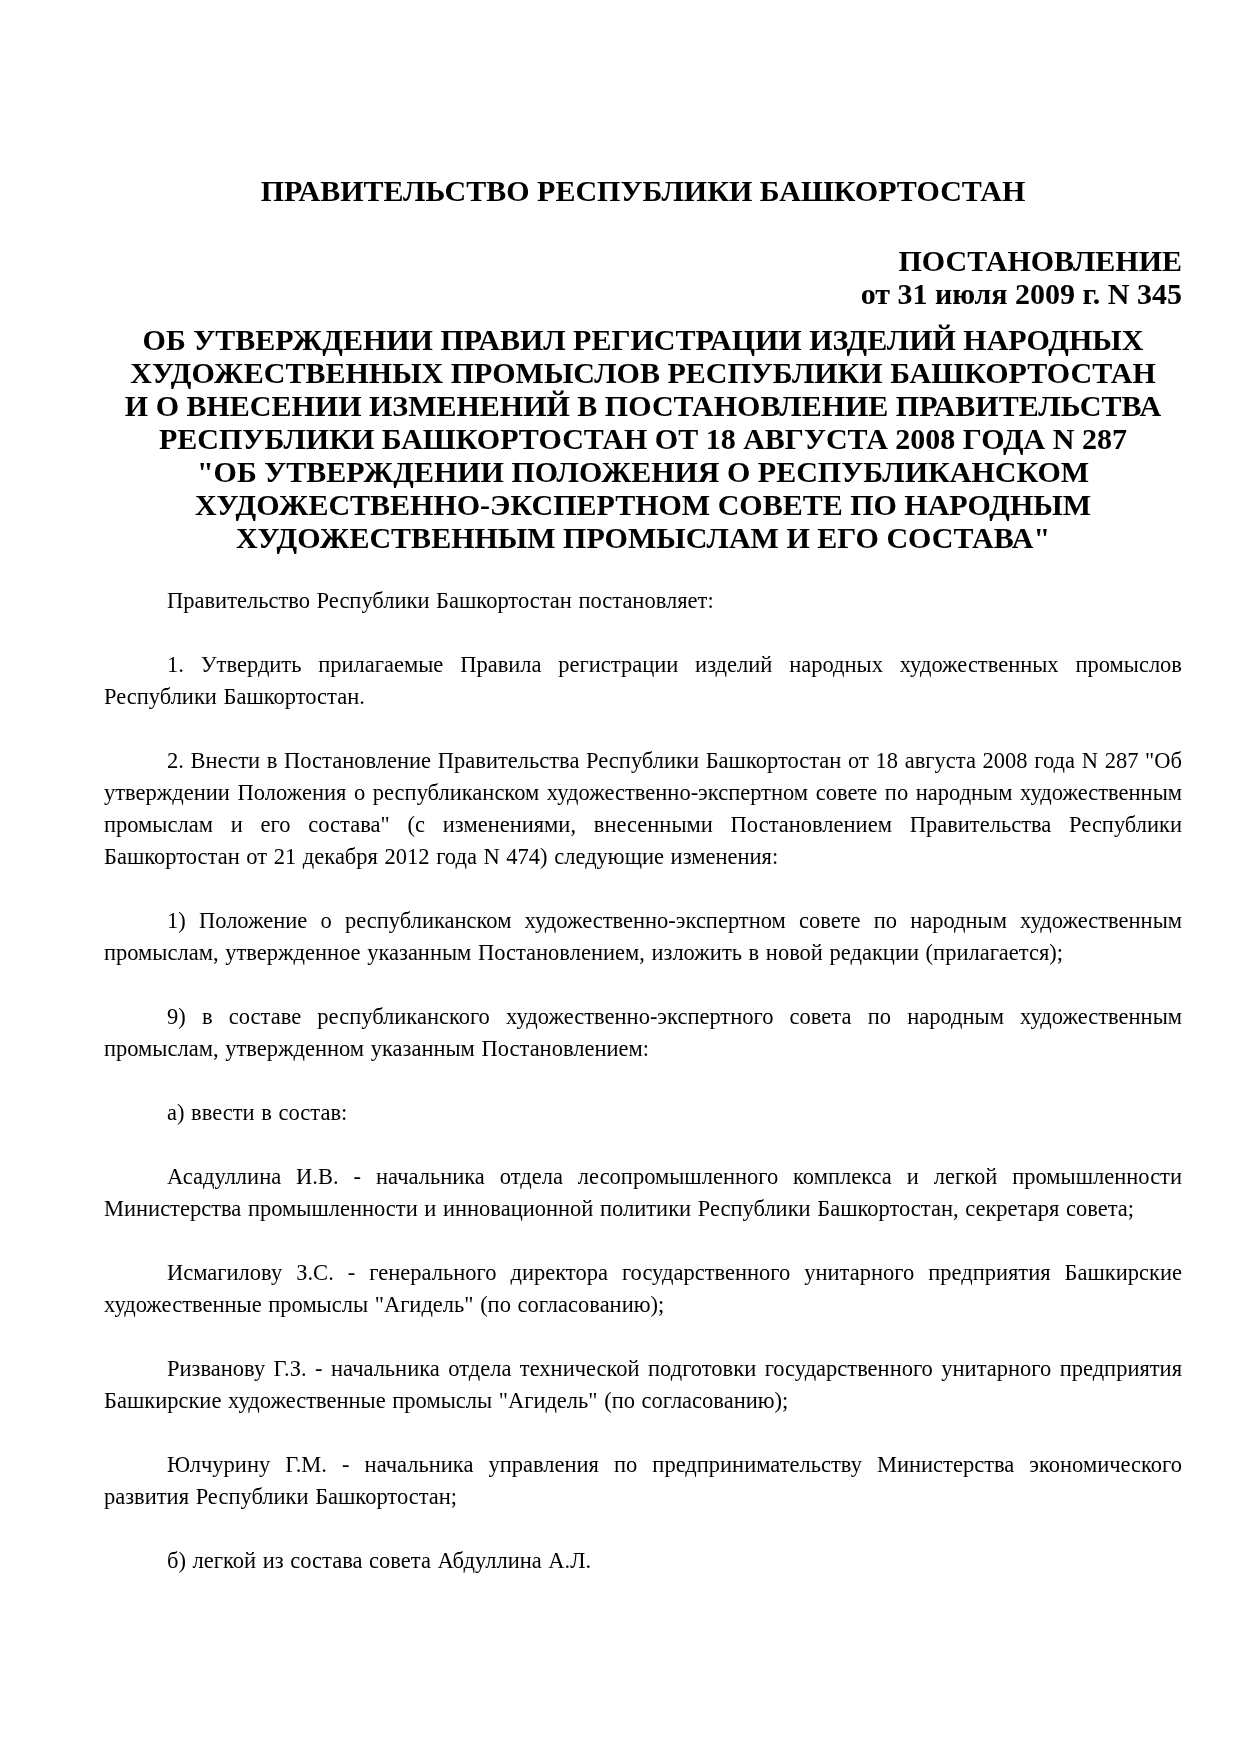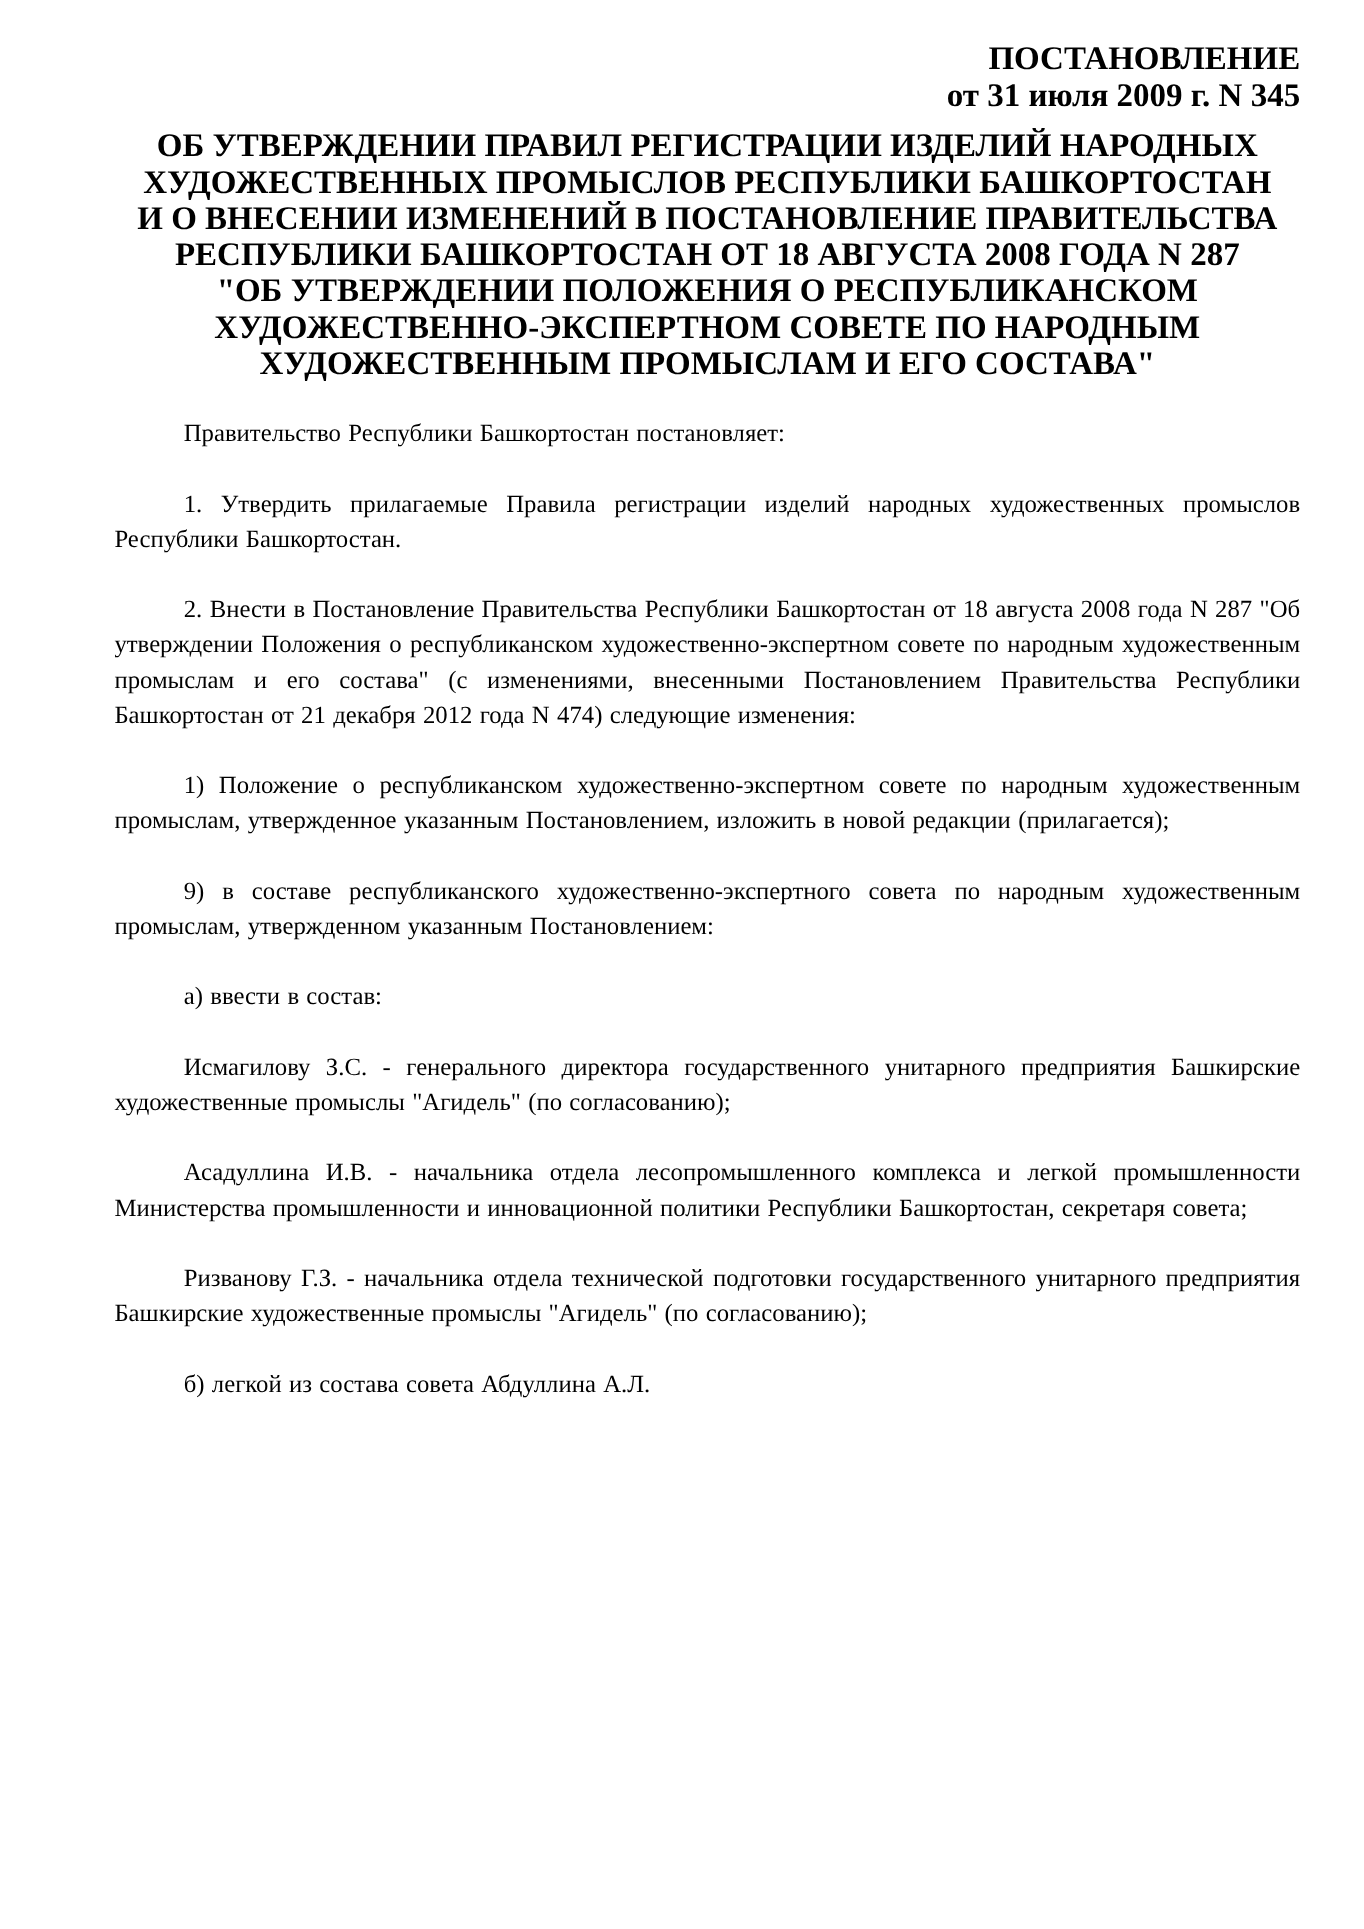--- a/index.html
+++ b/index.html
@@ -52,20 +52,21 @@
   .body-text p.first {
     margin-top: 31px;
   }
 </style>
 </head>
 <body>
 
 <div class="page">
   <div class="content">
 
+    <div class="h-block authority">ПРАВИТЕЛЬСТВО РЕСПУБЛИКИ БАШКОРТОСТАН</div>
 
     <div class="h-block doc-type-block">
       <span class="h-line">ПОСТАНОВЛЕНИЕ</span>
       <span class="h-line">от 31 июля 2009 г. N 345</span>
     </div>
 
     <div class="h-block doc-title-block">
       <span class="h-line">ОБ УТВЕРЖДЕНИИ ПРАВИЛ РЕГИСТРАЦИИ ИЗДЕЛИЙ НАРОДНЫХ</span>
       <span class="h-line">ХУДОЖЕСТВЕННЫХ ПРОМЫСЛОВ РЕСПУБЛИКИ БАШКОРТОСТАН</span>
       <span class="h-line">И О ВНЕСЕНИИ ИЗМЕНЕНИЙ В ПОСТАНОВЛЕНИЕ ПРАВИТЕЛЬСТВА</span>
@@ -75,20 +76,21 @@
       <span class="h-line">ХУДОЖЕСТВЕННЫМ ПРОМЫСЛАМ И ЕГО СОСТАВА"</span>
     </div>
 
     <div class="body-text">
       <p class="first">Правительство Республики Башкортостан постановляет:</p>
       <p>1. Утвердить прилагаемые Правила регистрации изделий народных художественных промыслов Республики Башкортостан.</p>
       <p>2. Внести в Постановление Правительства Республики Башкортостан от 18 августа 2008 года N 287 "Об утверждении Положения о республиканском художественно-экспертном совете по народным художественным промыслам и его состава" (с изменениями, внесенными Постановлением Правительства Республики Башкортостан от 21 декабря 2012 года N 474) следующие изменения:</p>
       <p>1) Положение о республиканском художественно-экспертном совете по народным художественным промыслам, утвержденное указанным Постановлением, изложить в новой редакции (прилагается);</p>
       <p>9) в составе республиканского художественно-экспертного совета по народным художественным промыслам, утвержденном указанным Постановлением:</p>
       <p>а) ввести в состав:</p>
+      <p>Асадуллина И.В. - начальника отдела лесопромышленного комплекса и легкой промышленности Министерства промышленности и инновационной политики Республики Башкортостан, секретаря совета;</p>
       <p>Исмагилову З.С. - генерального директора государственного унитарного предприятия Башкирские художественные промыслы "Агидель" (по согласованию);</p>
-      <p>Асадуллина И.В. - начальника отдела лесопромышленного комплекса и легкой промышленности Министерства промышленности и инновационной политики Республики Башкортостан, секретаря совета;</p>
       <p>Ризванову Г.З. - начальника отдела технической подготовки государственного унитарного предприятия Башкирские художественные промыслы "Агидель" (по согласованию);</p>
+      <p>Юлчурину Г.М. - начальника управления по предпринимательству Министерства экономического развития Республики Башкортостан;</p>
       <p>б) легкой из состава совета Абдуллина А.Л.</p>
     </div>
 
   </div>
 </div>
 
 </body></html>

